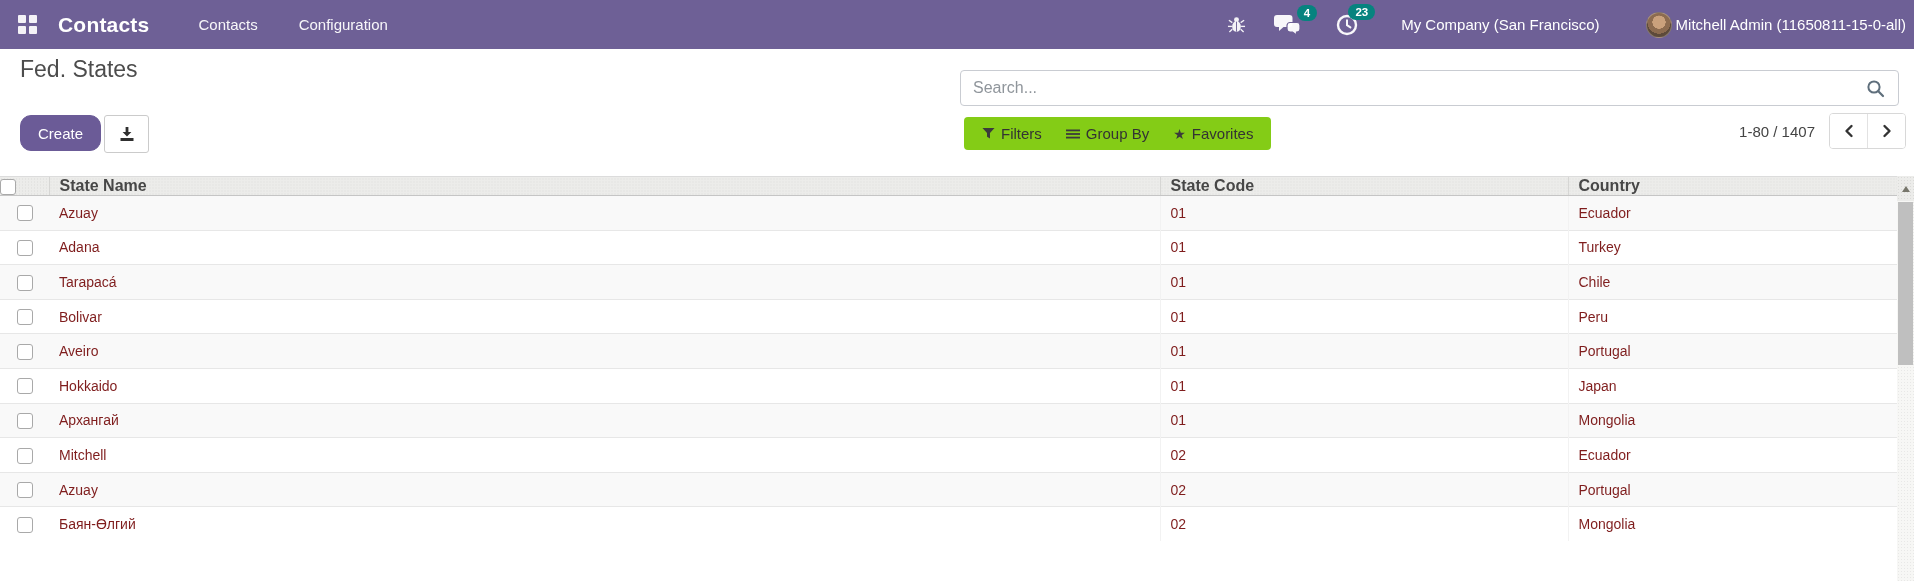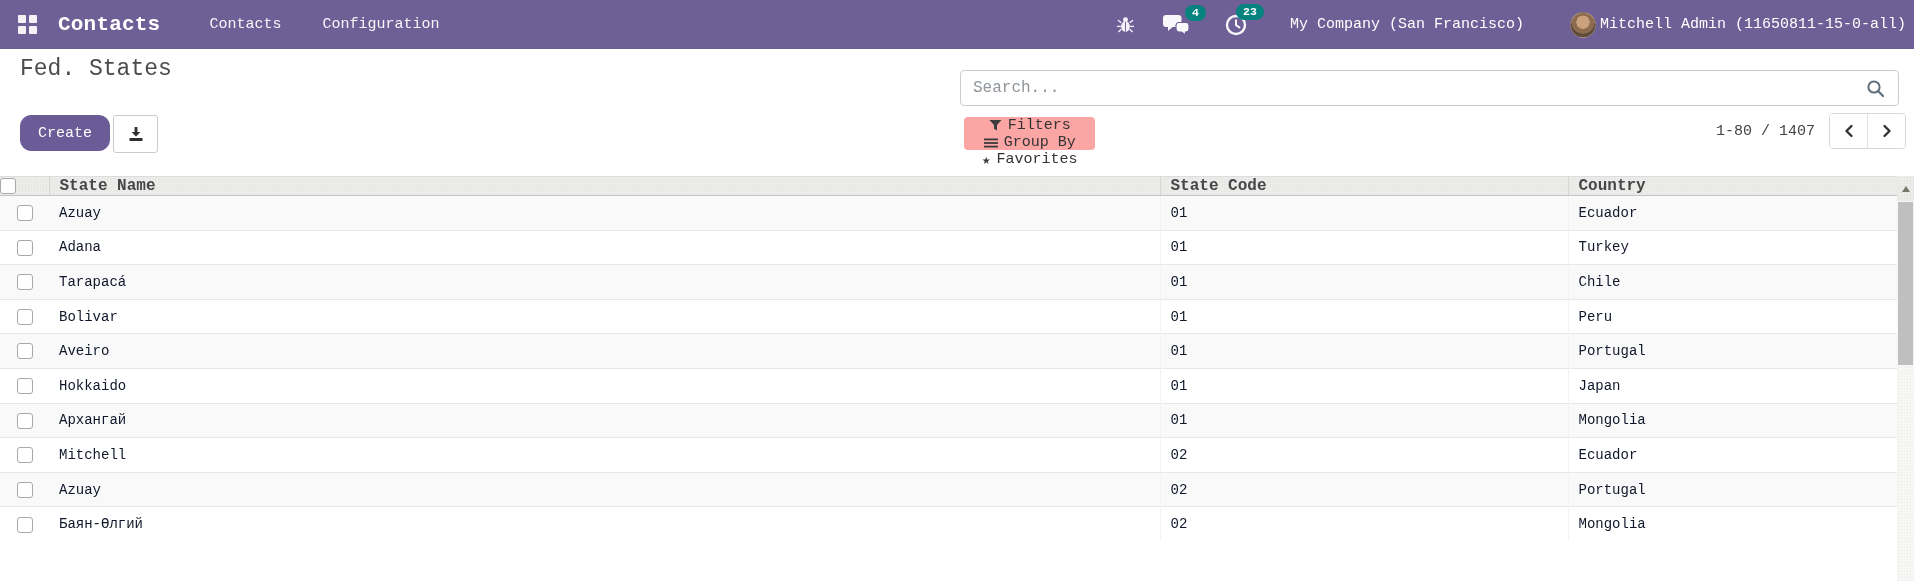--- a/index.html
+++ b/index.html
@@ -1,18 +1,18 @@
 <!DOCTYPE html>
 <html style="--navbar-bg: #6e6096; --badge-bg: #06837f; --brand-button: #6b5b97;"><head>
 <meta charset="utf-8">
 <style>
   html,body{margin:0;padding:0;background:#fff;}
   .screen{
     position:relative;width:1914px;height:581px;overflow:hidden;
-    font-family:Liberation Mono, monospace;color:#4c4c4c;background:#fff;
+    font-family:Liberation Sans, sans-serif;color:#4c4c4c;background:#fff;
   }
   
   .navbar{
     position:absolute;top:0;left:0;right:0;height:49px;
     background:var(--navbar-bg,#6e6096);display:flex;align-items:center;
     color:#fff;padding:0 8px 0 18px;box-sizing:border-box;
   }
   .apps-btn{display:grid;grid-template-columns:8px 8px;grid-template-rows:8px 8px;gap:3px;cursor:pointer;}
   .apps-btn span{background:rgba(255,255,255,.92);border-radius:1px;}
   .brand{font-size:21px;font-weight:700;margin-left:21px;letter-spacing:.2px;}
@@ -47,22 +47,22 @@
   .btn-row{position:absolute;left:20px;top:115px;display:flex;}
   .btn-create{
     height:36px;padding:0 17px;background:var(--brand-button,#6b5b97);color:#fff;border:1px solid var(--brand-button,#6b5b97);
     border-radius:11px;font-size:15px;font-family:inherit;cursor:pointer;
   }
   .btn-export{
     height:36px;width:43px;margin-left:3px;background:#fff;border:1px solid #cbcbcb;border-radius:3px;
     display:flex;align-items:center;justify-content:center;cursor:pointer;
   }
   .filter-pill{
-    position:absolute;left:964px;top:117px;height:33px;background:#fca5a5;border-radius:4px;
-    display:flex;align-items:center;padding:0 6px;flex-direction:column;
+    position:absolute;left:964px;top:117px;height:33px;background:#84cc16;border-radius:4px;
+    display:flex;align-items:center;padding:0 6px;
   }
   .filter-btn{display:flex;align-items:center;gap:6px;font-size:15px;color:#333;padding:0 12px;cursor:pointer;height:100%;}
   .star-glyph{font-size:14px;color:#3b3b3b;line-height:1;}
   .pager{position:absolute;right:8px;top:114px;height:34px;display:flex;align-items:center;text-align:right;}
   .pager-value{font-size:15px;color:#444;margin-right:14px;cursor:pointer;}
   .pager-group{display:flex;height:34px;border:1px solid #d8d8d8;border-radius:4px;background:#fff;overflow:hidden;}
   .pager-btn{width:37px;display:flex;align-items:center;justify-content:center;cursor:pointer;background:#fff;}
   .pager-btn + .pager-btn{border-left:1px solid #e2e2e2;}
   
   .table-area{position:absolute;left:0;right:0;top:176px;bottom:0;overflow:hidden;}
@@ -75,21 +75,21 @@
   table.list thead th{
     height:16px;font-size:16px;font-weight:700;color:#474747;text-align:left;
     padding:0 10px;border-top:1px solid #dcdcdc;border-bottom:1px solid #c5c5c5;
     background-color:#ececea;
     background-image:radial-gradient(rgba(0,0,0,0.07) 0.8px, transparent 0.9px);
     background-size:3px 3px;
     cursor:pointer;box-sizing:border-box;white-space:nowrap;overflow:hidden;
   }
   table.list thead th + th{border-left:1px solid #d6d6d4;}
   table.list td{
-    height:34.6px;font-size:14px;color:#0f172a;padding:0 10px;box-sizing:border-box;
+    height:34.6px;font-size:14px;color:#7f1d1d;padding:0 10px;box-sizing:border-box;
     border-top:1px solid #e7e7e7;white-space:nowrap;overflow:hidden;cursor:pointer;
   }
   table.list tbody tr:first-child td{border-top:none;}
   table.list tbody tr:nth-child(odd){background:#f9f9f9;}
   table.list tbody tr:nth-child(even){background:#fff;}
   table.list td.sep, table.list th.sep{border-left:1px solid rgba(0,0,0,0.05);}
   col.c-check{width:49px;} col.c-name{width:1111px;} col.c-code{width:408px;} col.c-country{width:329px;}
   .cell-check{text-align:center;padding:0 !important;}
   .checkbox{
     display:inline-block;width:16px;height:16px;border:1px solid #a9a9a9;border-radius:3px;

